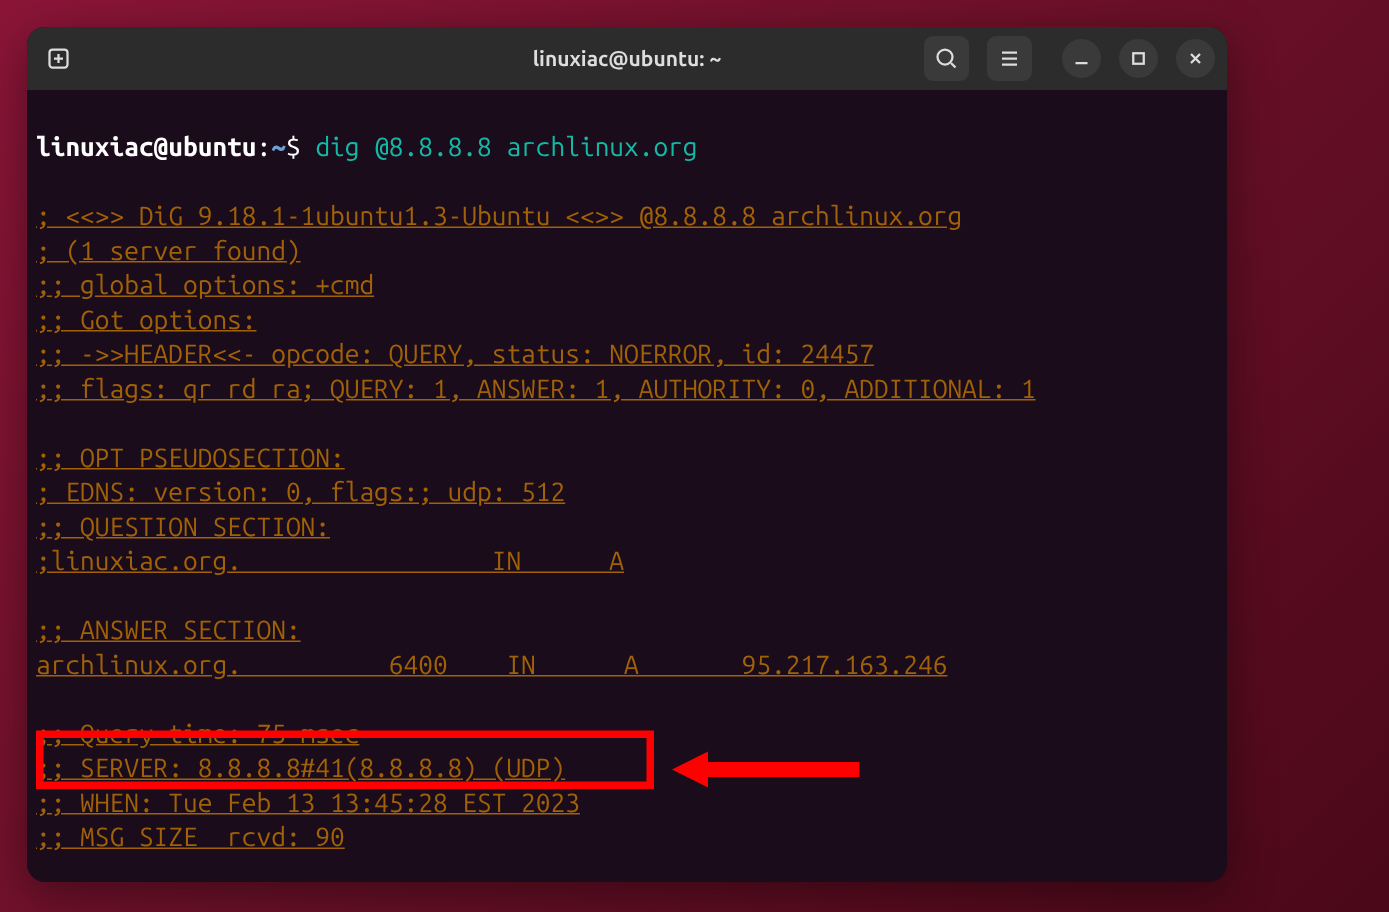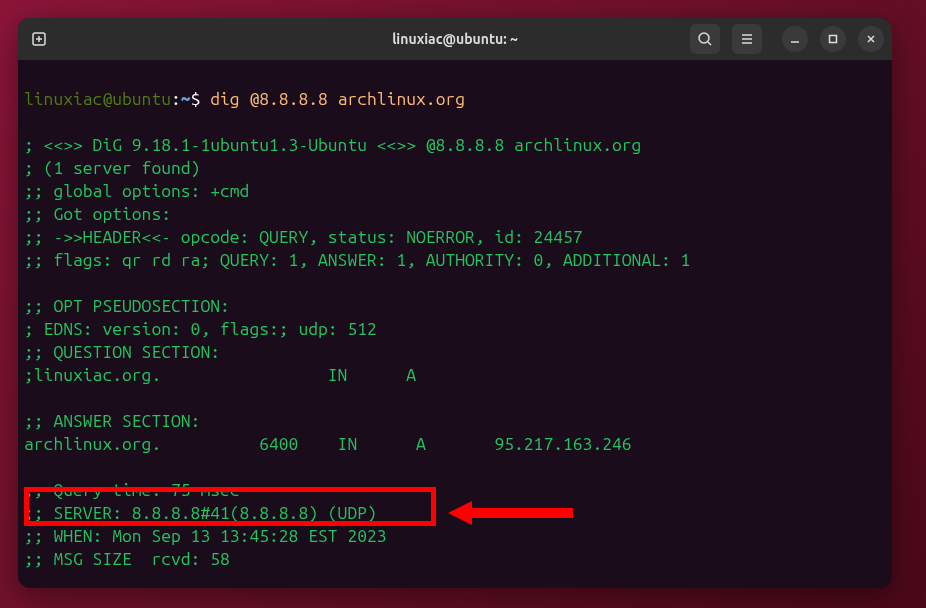--- a/index.html
+++ b/index.html
@@ -12,21 +12,21 @@
       height: 608px;
       background: linear-gradient(135deg, #8b1538 0%, #6b1028 50%, #4a0818 100%);
       font-family: 'Ubuntu Mono', 'DejaVu Sans Mono', monospace;
       overflow: hidden;
       position: relative;
     }
     .window {
       position: absolute;
       top: 18px;
       left: 18px;
-      width: 874px;
+      width: 800px;
       height: 570px;
       background: #1a0c1a;
       border-radius: 12px;
       overflow: hidden;
       box-shadow: 0 8px 32px rgba(0,0,0,0.4);
     }
     .titlebar {
       height: 42px;
       background: #2c2c2c;
       display: flex;
@@ -93,38 +93,39 @@
     .terminal-body {
       padding: 4px 6px;
       font-size: 17.5px;
       line-height: 23px;
       color: #ffffff;
       font-family: 'Ubuntu Mono', 'DejaVu Sans Mono', 'Courier New', monospace;
       white-space: pre;
       position: relative;
     }
     .prompt-user {
-      color: #4d7c0f;
-      font-weight: normal;
+      color: #ffffff;
+      font-weight: bold;
     }
     .prompt-colon {
       color: #ffffff;
     }
     .prompt-path {
       color: #6C9FD8;
       font-weight: bold;
     }
     .prompt-dollar {
       color: #ffffff;
     }
     .cmd-text {
-      color: #fdba74;
+      color: #14b8a6;
     }
     .output-text {
-      color: #22c55e;
+      color: #a16207;
+      text-decoration: underline;
     }
     .highlight-box {
       position: absolute;
       border: 5px solid #ff0000;
       left: 6px;
       top: 427px;
       width: 412px;
       height: 39px;
       pointer-events: none;
     }
@@ -198,22 +199,22 @@
 <span class="output-text">;; OPT PSEUDOSECTION:</span>
 <span class="output-text">; EDNS: version: 0, flags:; udp: 512</span>
 <span class="output-text">;; QUESTION SECTION:</span>
 <span class="output-text">;linuxiac.org.                 IN      A</span>
 
 <span class="output-text">;; ANSWER SECTION:</span>
 <span class="output-text">archlinux.org.          6400    IN      A       95.217.163.246</span>
 
 <span class="output-text">;; Query time: 75 msec</span>
 <span class="output-text">;; SERVER: 8.8.8.8#41(8.8.8.8) (UDP)</span>
-<span class="output-text">;; WHEN: Mon Sep 13 13:45:28 EST 2023</span>
-<span class="output-text">;; MSG SIZE  rcvd: 58</span>
+<span class="output-text">;; WHEN: Tue Feb 13 13:45:28 EST 2023</span>
+<span class="output-text">;; MSG SIZE  rcvd: 90</span>
 
 
     <div class="highlight-box"></div>
     <svg class="arrow" width="130" height="30" viewBox="0 0 130 30">
       <line x1="16" y1="15" x2="125" y2="15" stroke="#ff0000" stroke-width="10"></line>
       <polygon points="0,15 24,3 24,27" fill="#ff0000"></polygon>
     </svg>
   </div>
 </div>
 

